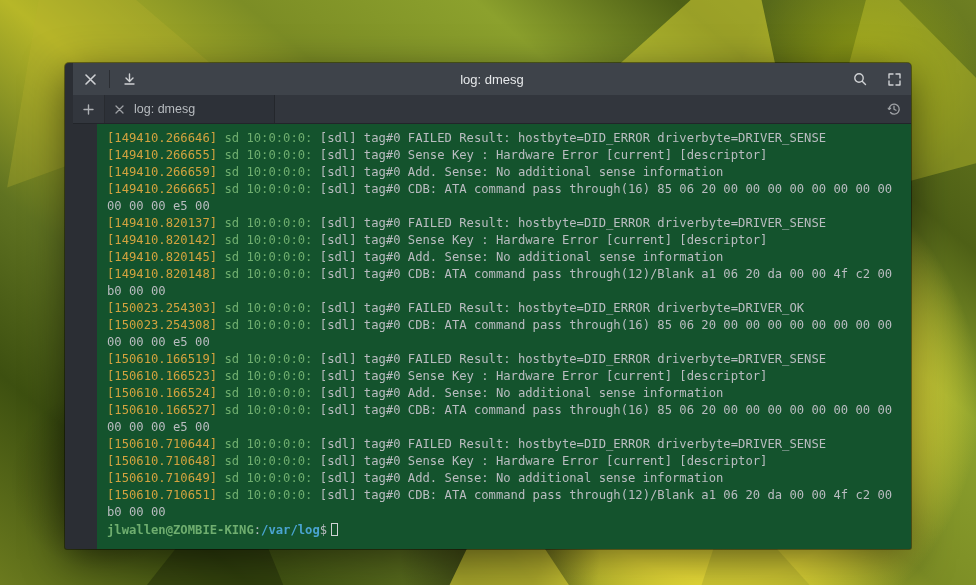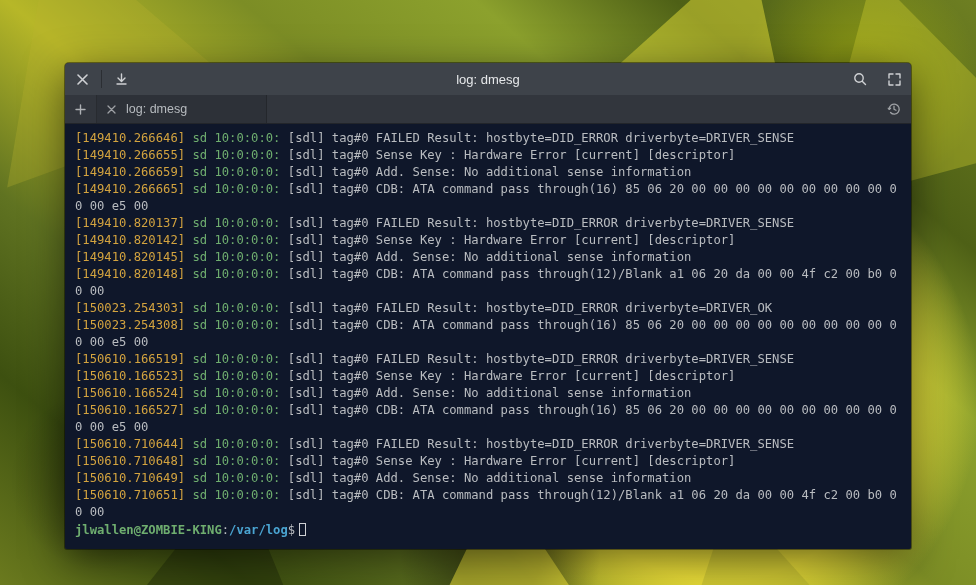--- a/index.html
+++ b/index.html
@@ -30,20 +30,21 @@
   .tri.t6 { left:640px; top:495px; border-width:0 110px 190px 110px; border-color:transparent transparent #a4a22a transparent; transform:rotate(-12deg); opacity:0.35;}
 
   .window {
     position:absolute;
     left:65px; top:63px;
     width:846px;
     border-radius:4px 4px 2px 2px;
     box-shadow:0 10px 40px rgba(0,0,0,0.55), 0 0 0 1px rgba(0,0,0,0.4);
     overflow:hidden;
     background:#2b2e34;
+    padding-left:8px;
   }
   .titlebar {
     height:32px;
     background:#3e434a;
     display:flex;
     align-items:center;
     color:#cfd1d4;
     font-size:13px;
     position:relative;
   }
@@ -71,28 +72,29 @@
     background:#2d3138;
     border-right:1px solid #24272c;
     color:#b7bbbf;
     font-size:12.5px;
     min-width:170px;
   }
   .tab .tab-close { color:#9ea1a5; font-size:13px; }
   .tabbar .right { margin-left:auto; width:34px; display:flex; align-items:center; justify-content:center; color:#9ea1a5;}
 
   .term {
-    background:#0f172a;
+    background:#14532d;
     padding:6px 10px 10px 10px;
     font-family:"DejaVu Sans Mono","Menlo","Consolas",monospace;
     font-size:12.2px;
     line-height:17px;
     color:#b9bcc0;
     white-space:pre-wrap;
     word-break:break-all;
+    margin-left:24px;
   }
   .ts { color:#d3a33f; }      
   .dev{ color:#6fae6f; }      
   .msg{ color:#b9bcc0; }      
   .user{ color:#6fae6f; font-weight:bold; }
   .path{ color:#4aa4d1; font-weight:bold; }
   .dollar{ color:#b9bcc0; }
   .cursor{
     display:inline-block; width:7px; height:13px;
     border:1px solid #cfd1d4; margin-left:4px; transform:translateY(2px);

